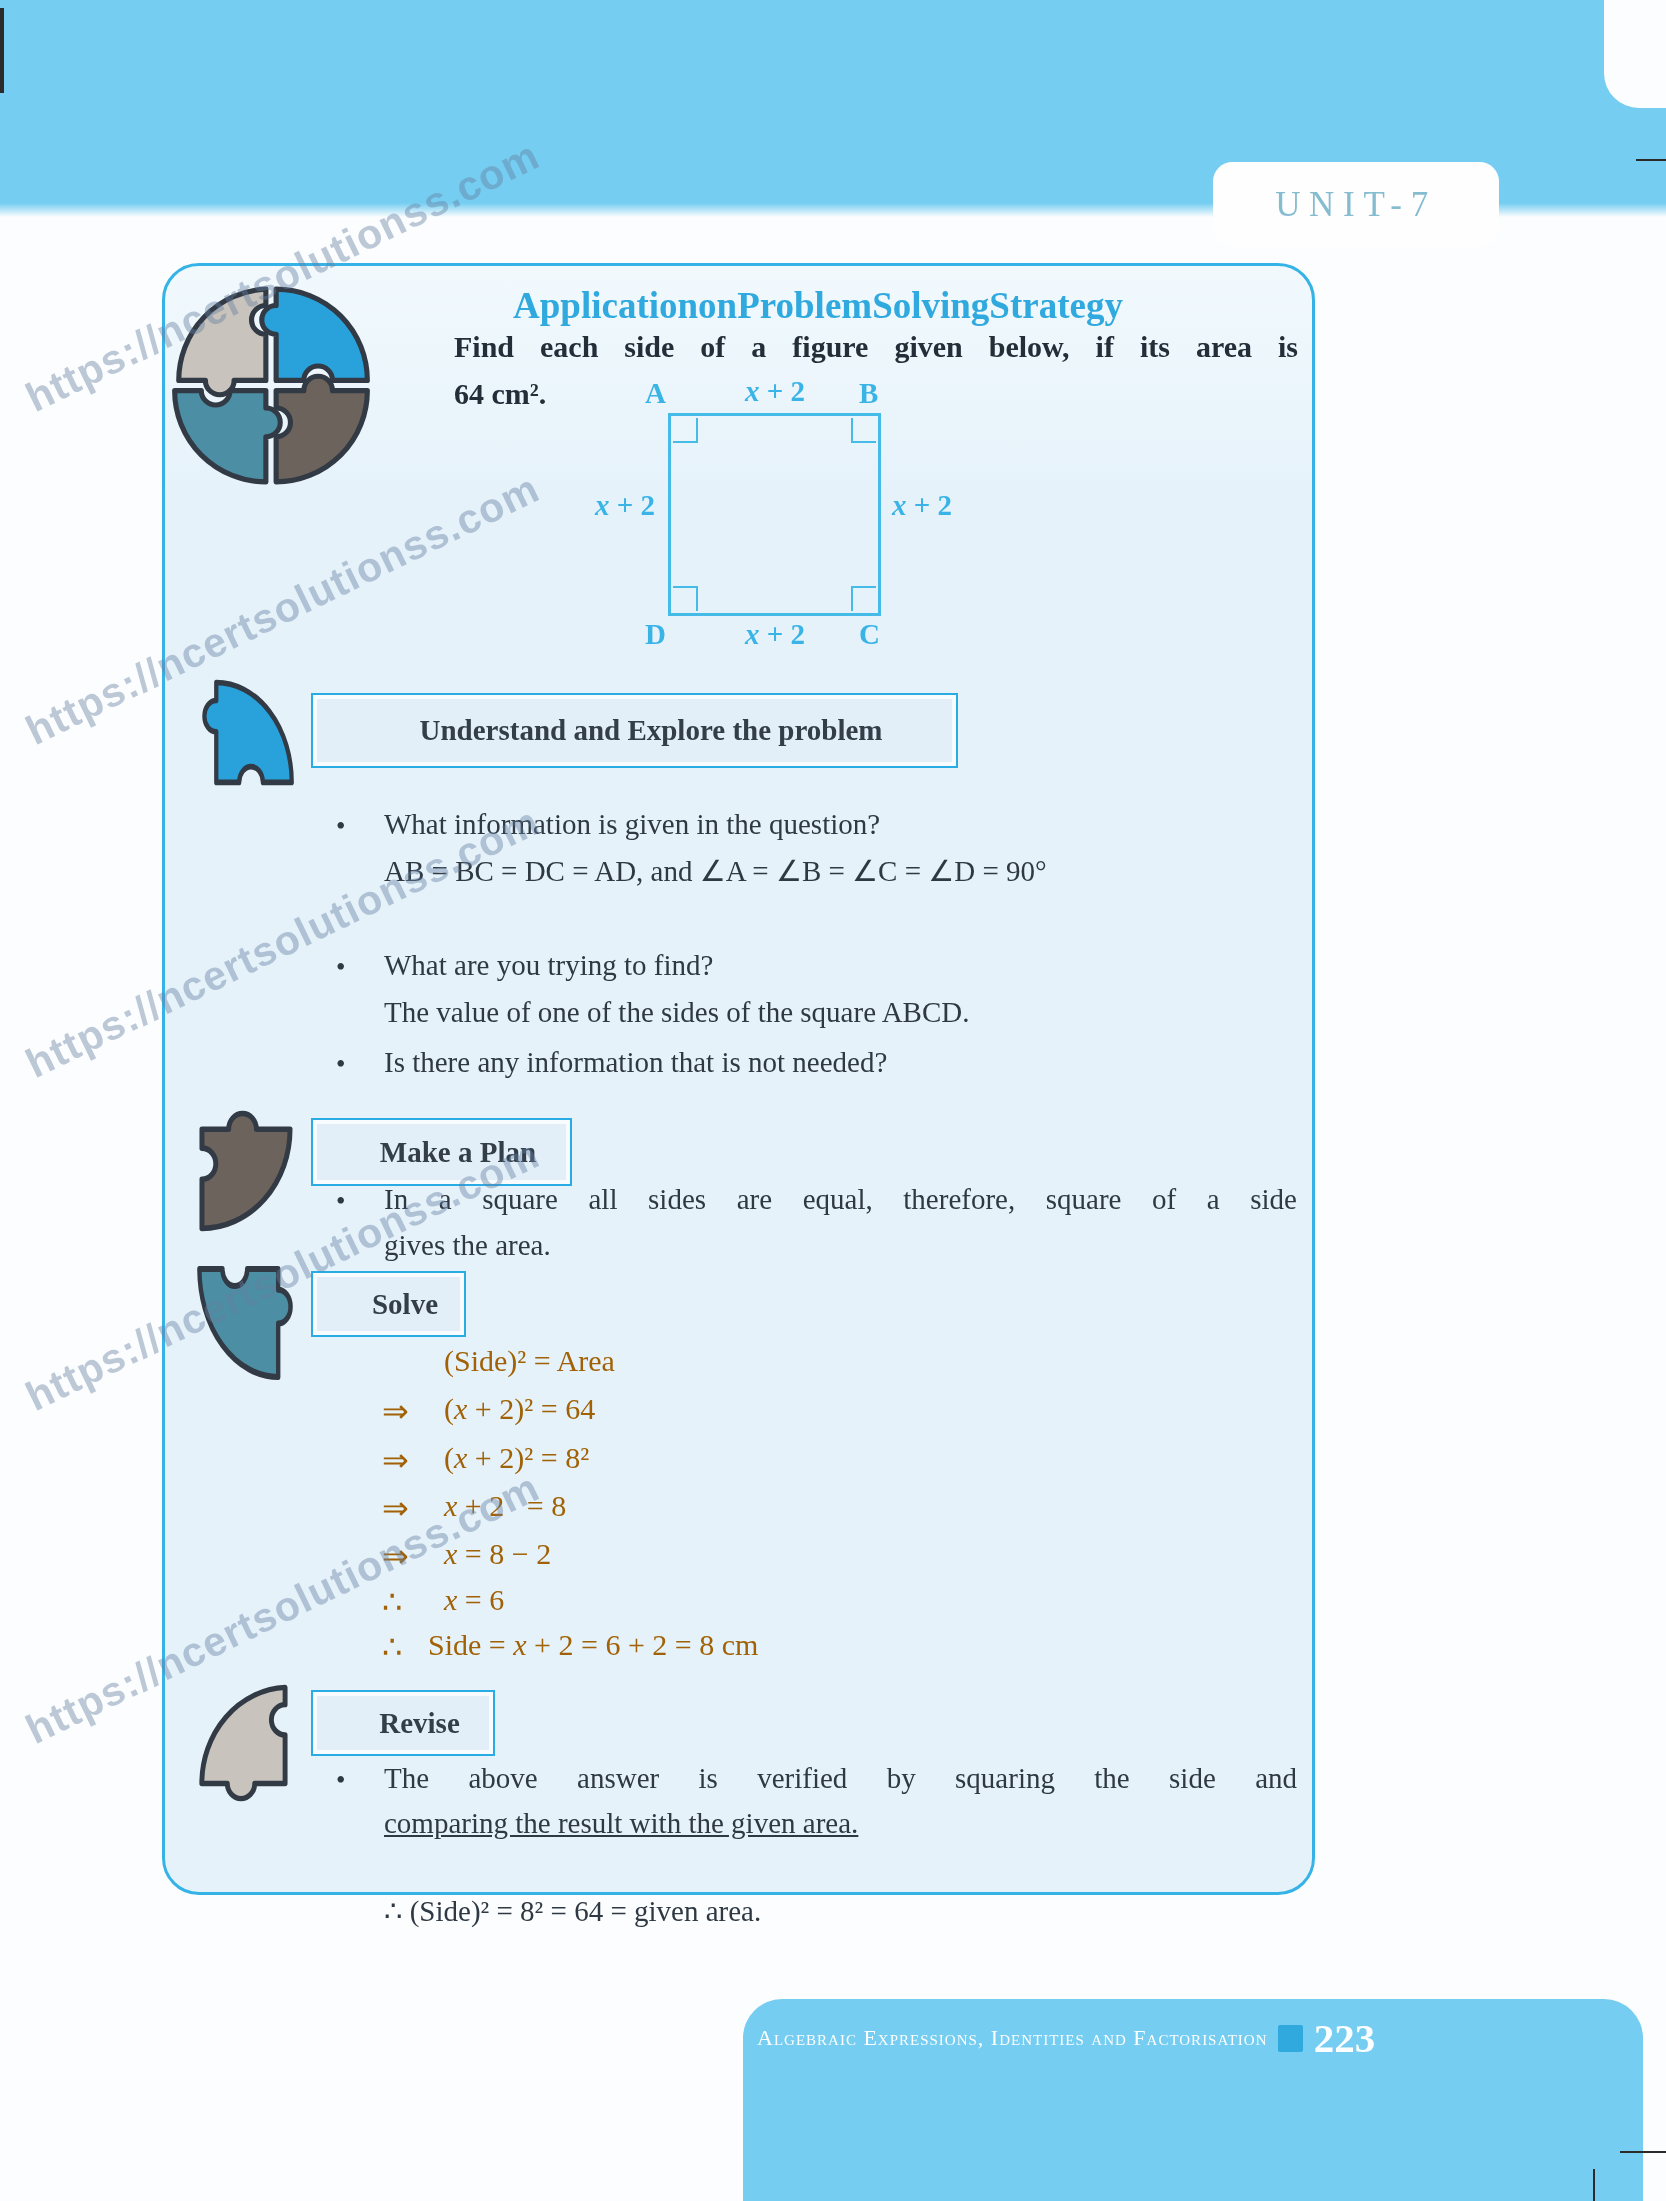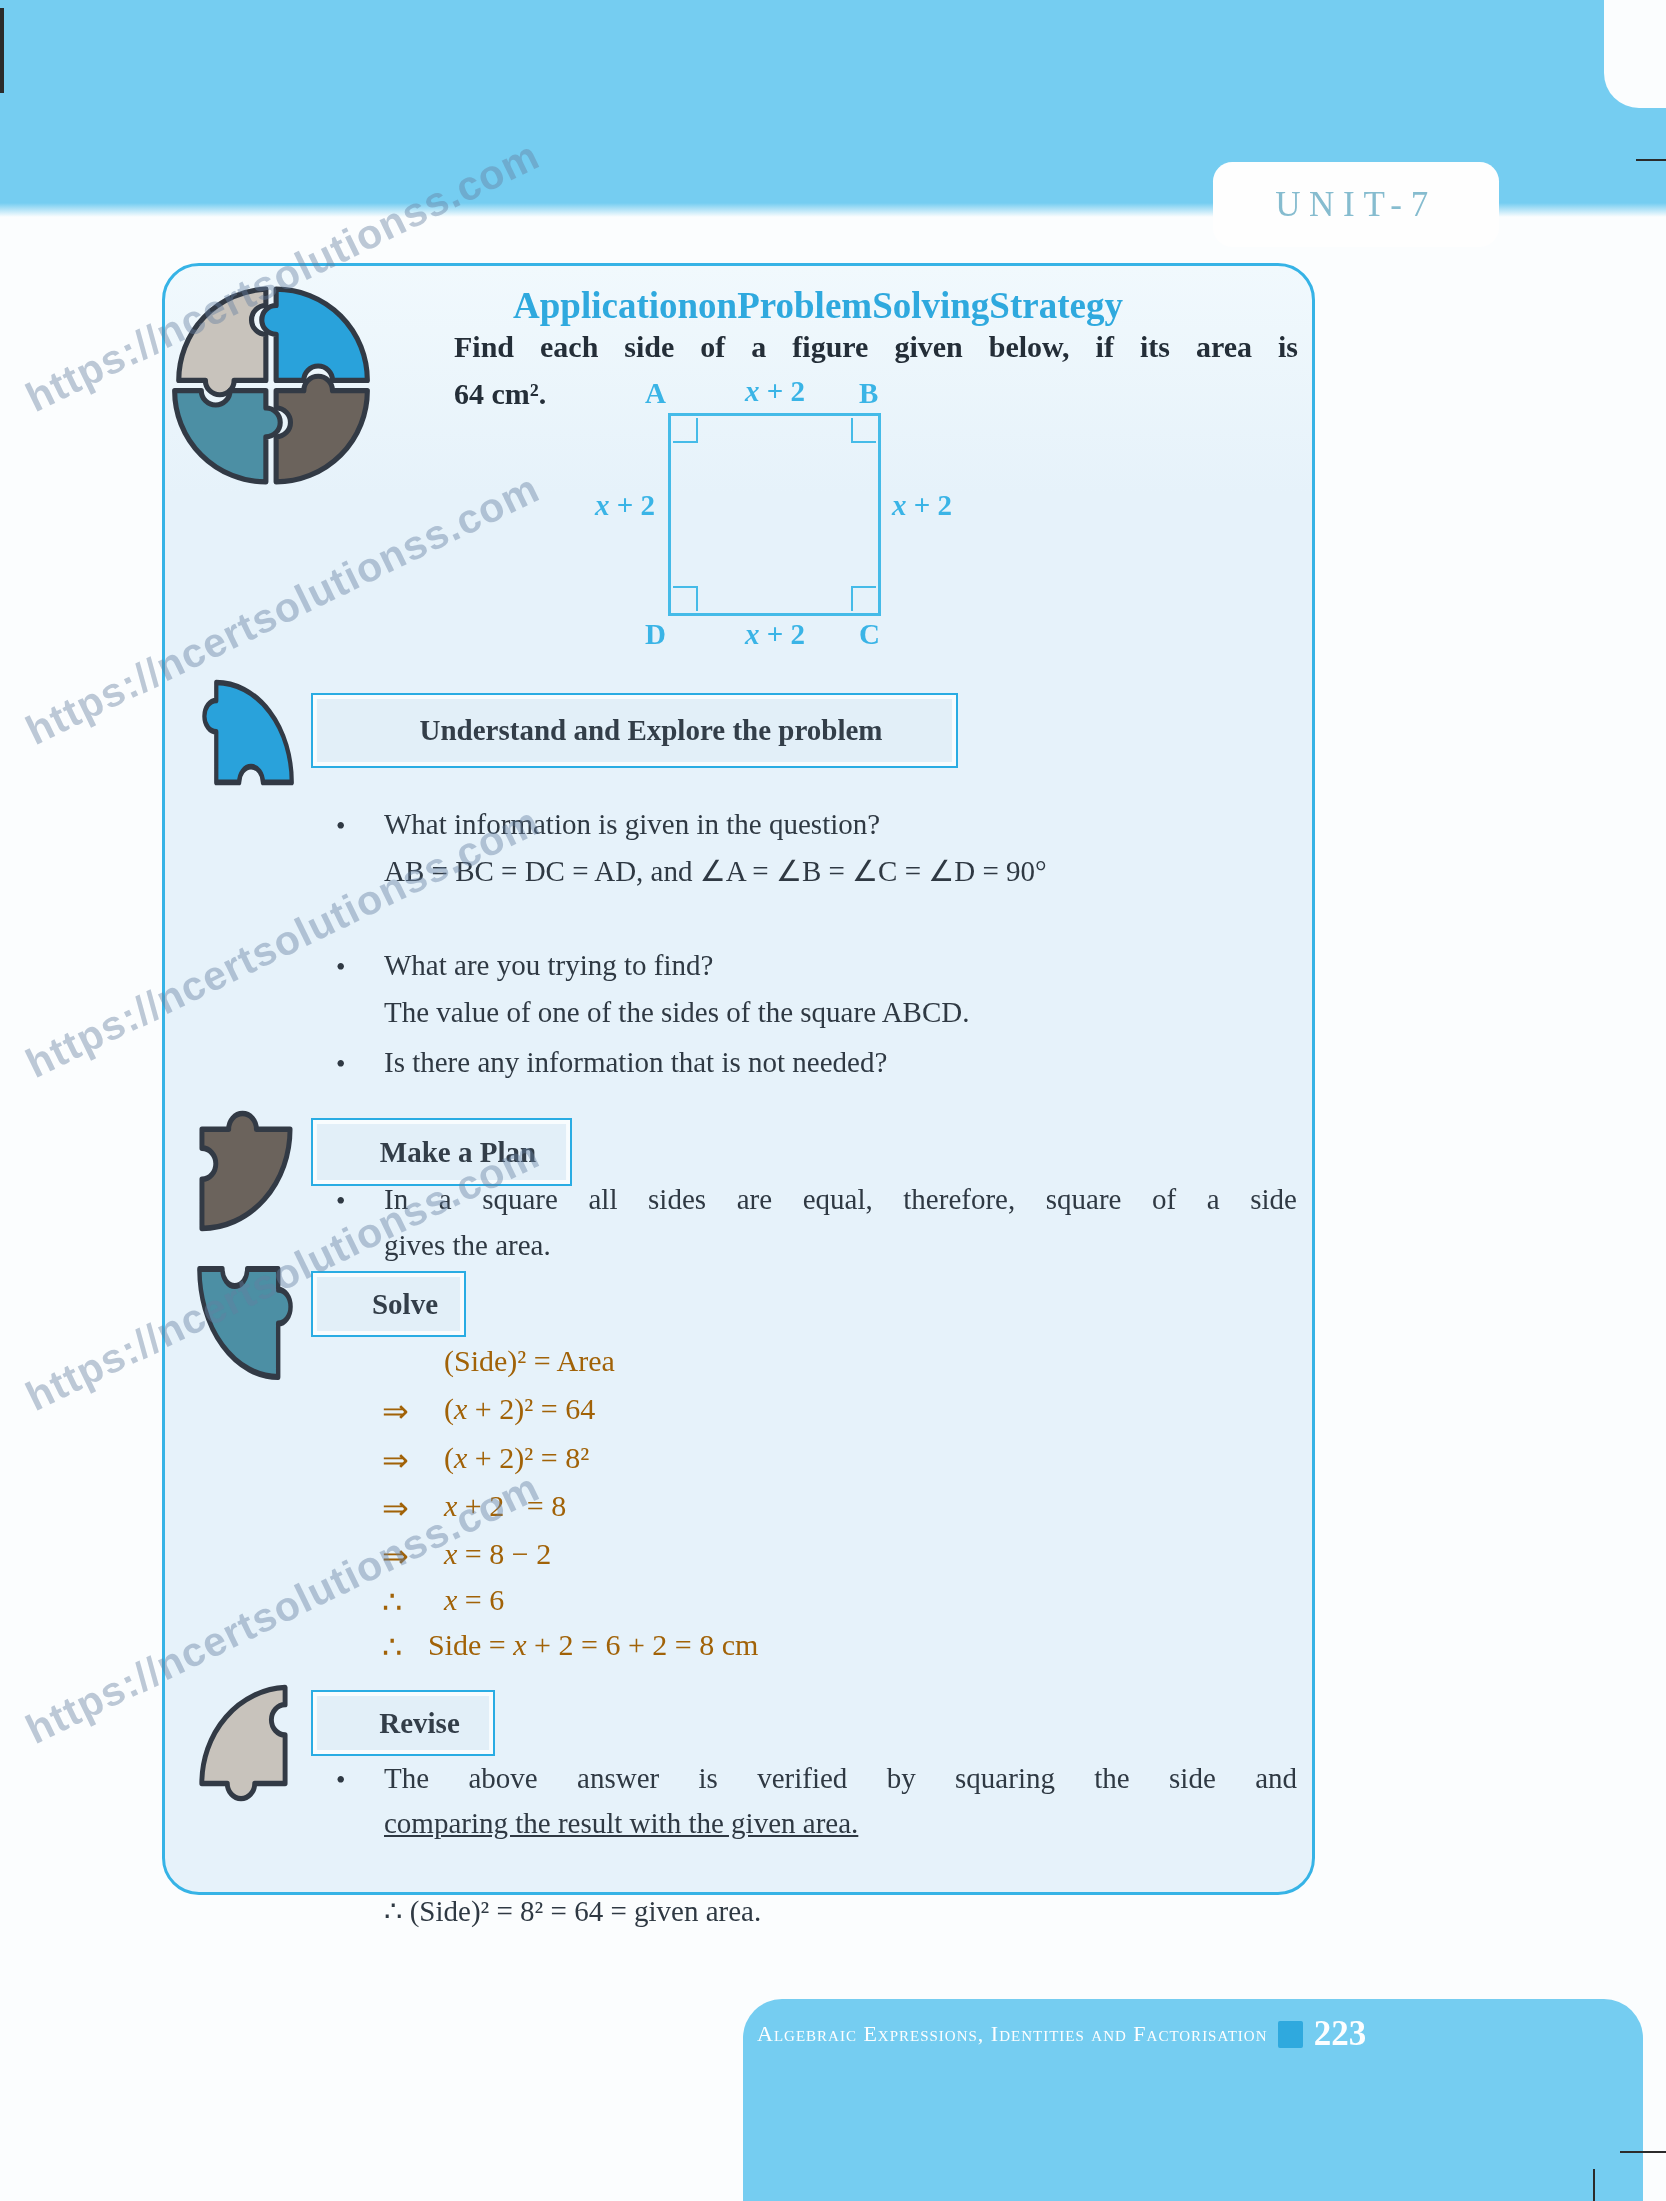--- a/index.html
+++ b/index.html
@@ -53,21 +53,21 @@
   
   .wm{position:absolute;left:29px;white-space:nowrap;font-family:"Liberation Sans",sans-serif;
     font-weight:700;font-size:41px;letter-spacing:1px;color:rgba(100,126,160,0.42);
     transform:rotate(-26deg);transform-origin:0 50%;z-index:6;pointer-events:none;}
   
   .footer{position:absolute;left:743px;top:1999px;width:900px;height:203px;background:#75CDF1;
     border-radius:39px 39px 0 0;}
   .footer-row{position:absolute;left:757px;top:2014px;display:flex;align-items:center;gap:10.6px;z-index:2;}
   .footer-chapter{font-variant:small-caps;font-size:22px;letter-spacing:1px;color:#FDFEFF;}
   .footer-sq{width:25px;height:27px;background:#2FA9DE;border-radius:1.9px;}
-  .footer-page{font-size:35px;font-weight:700;color:#FDFEFF;}
+  .footer-page{font-size:41px;font-weight:700;color:#FDFEFF;}
 </style>
 </head>
 <body>
 
 <div id="page">
 
   <div class="band"></div>
   <div class="band-fade"></div>
   <div class="corner-notch"></div>
   <div class="cropmark" style="left:0;top:7.7px;width:3.9px;height:85px;"></div>

